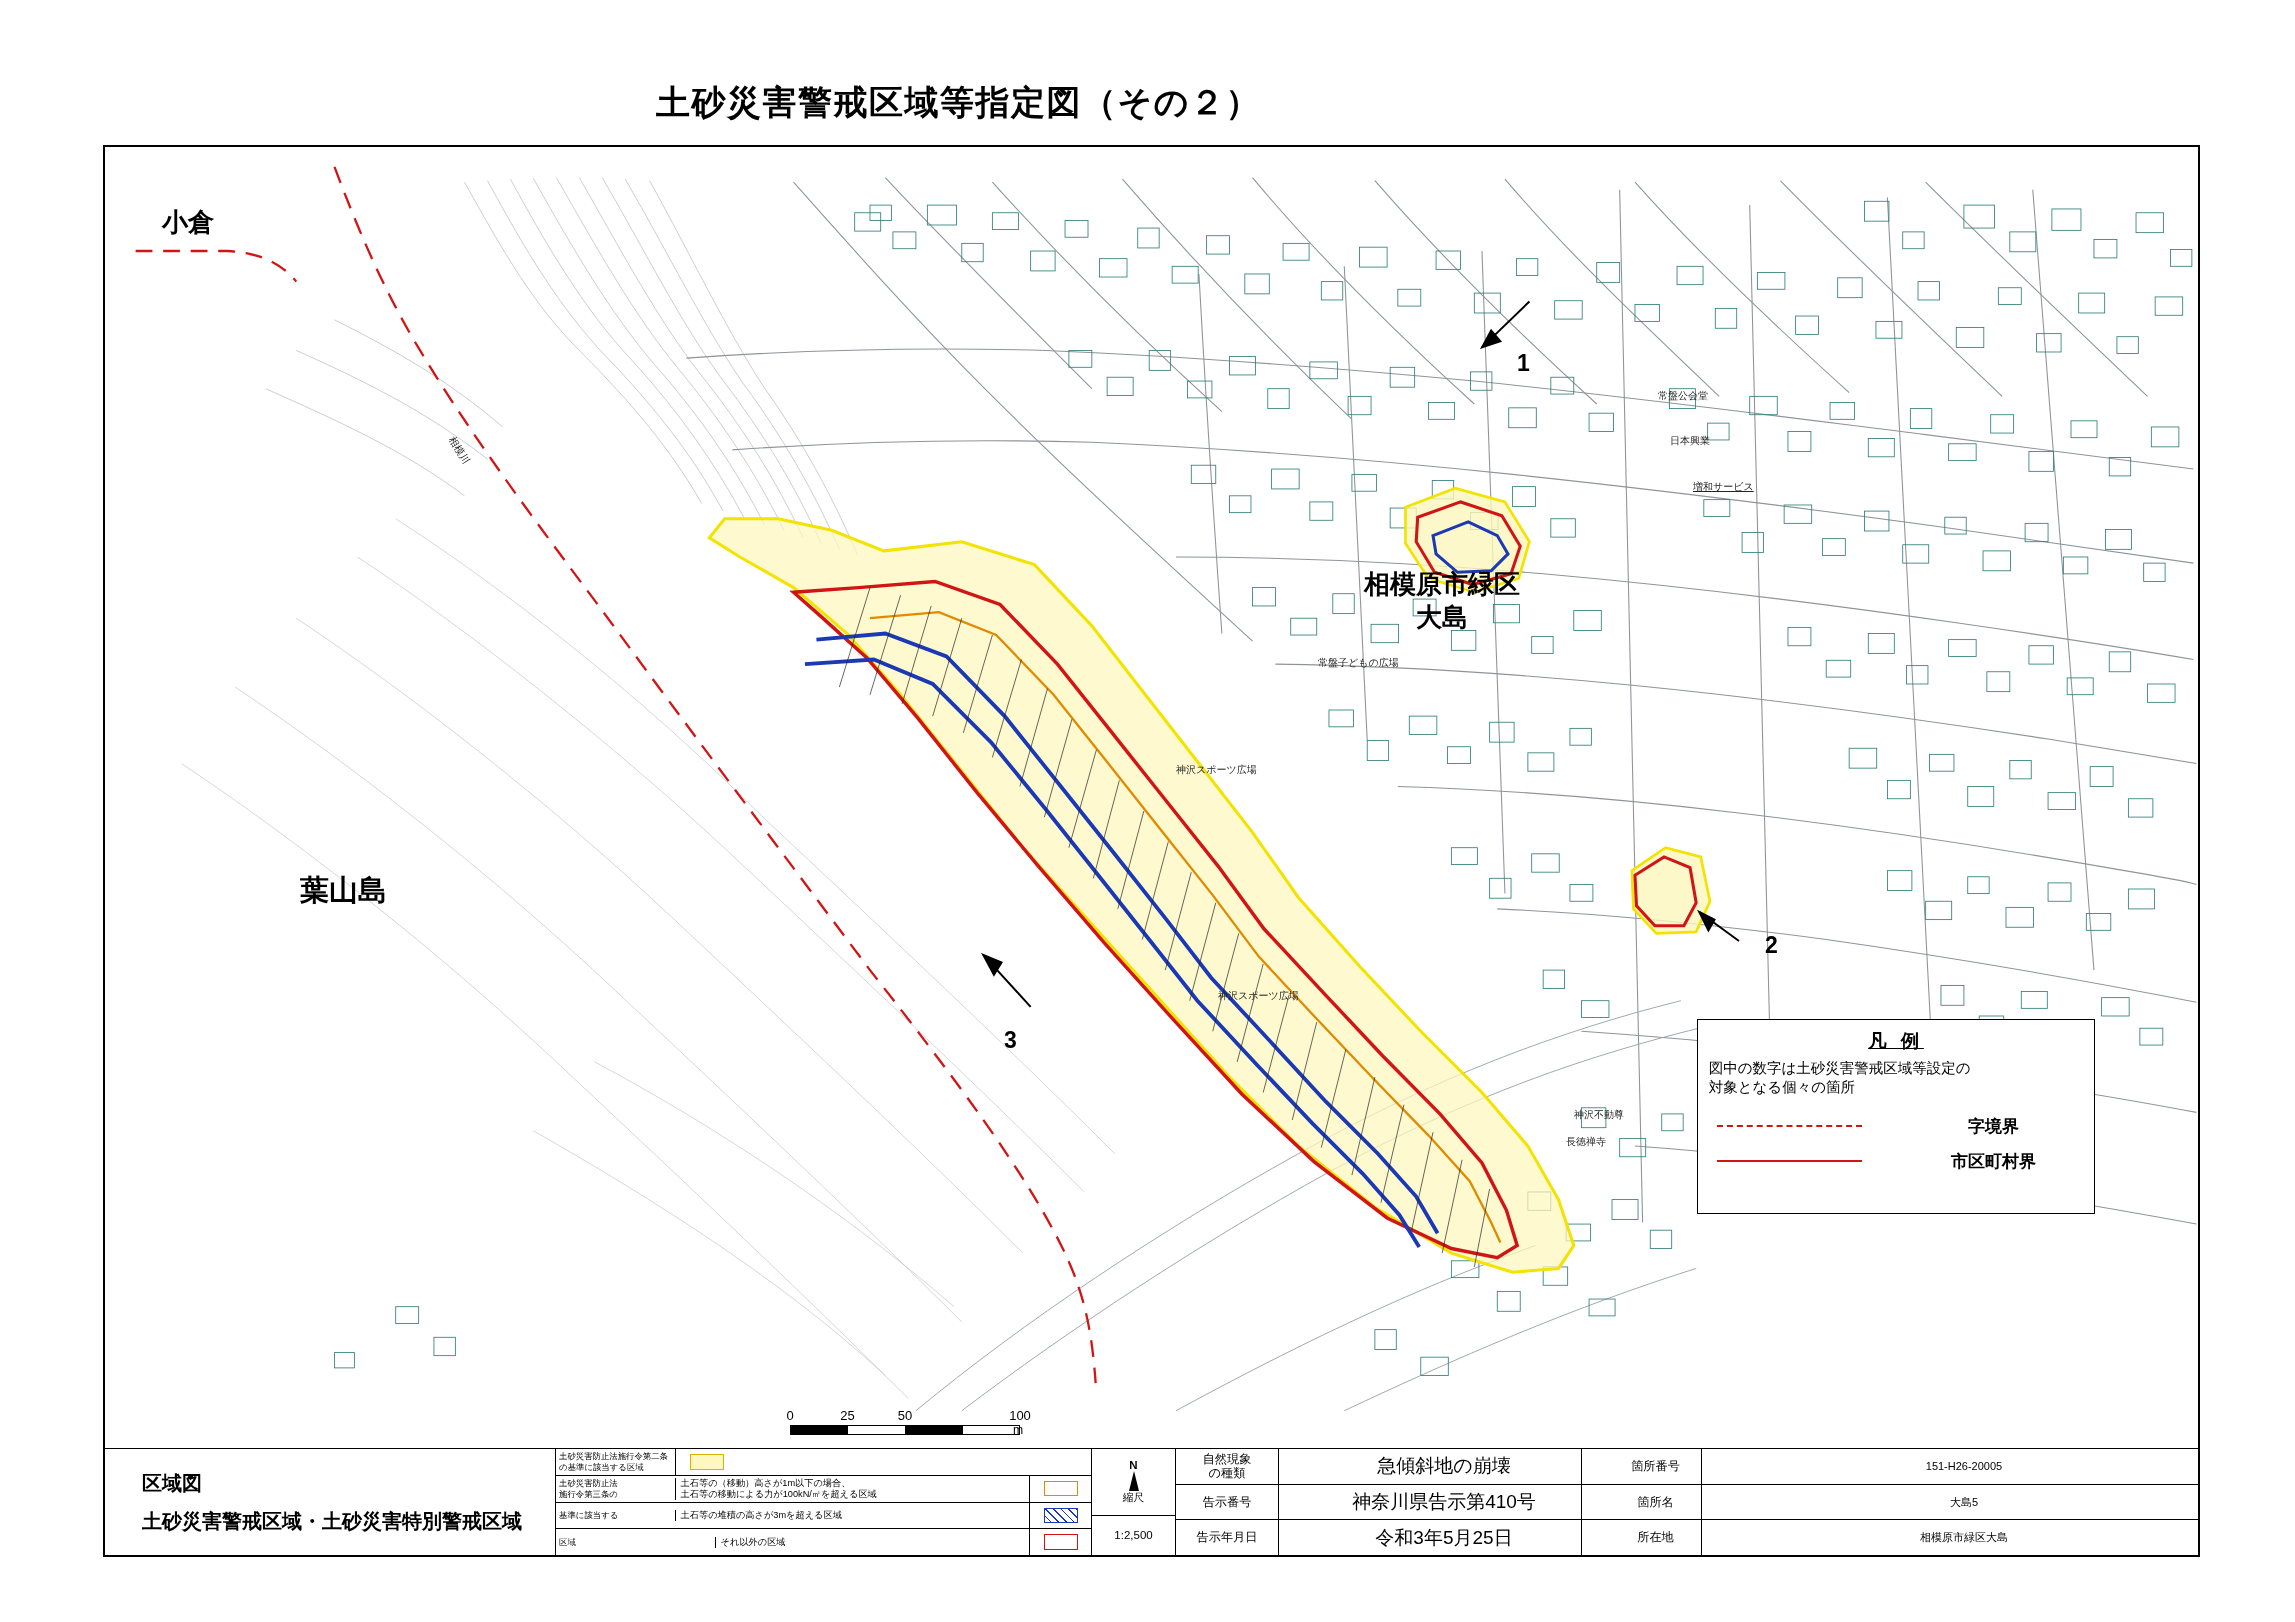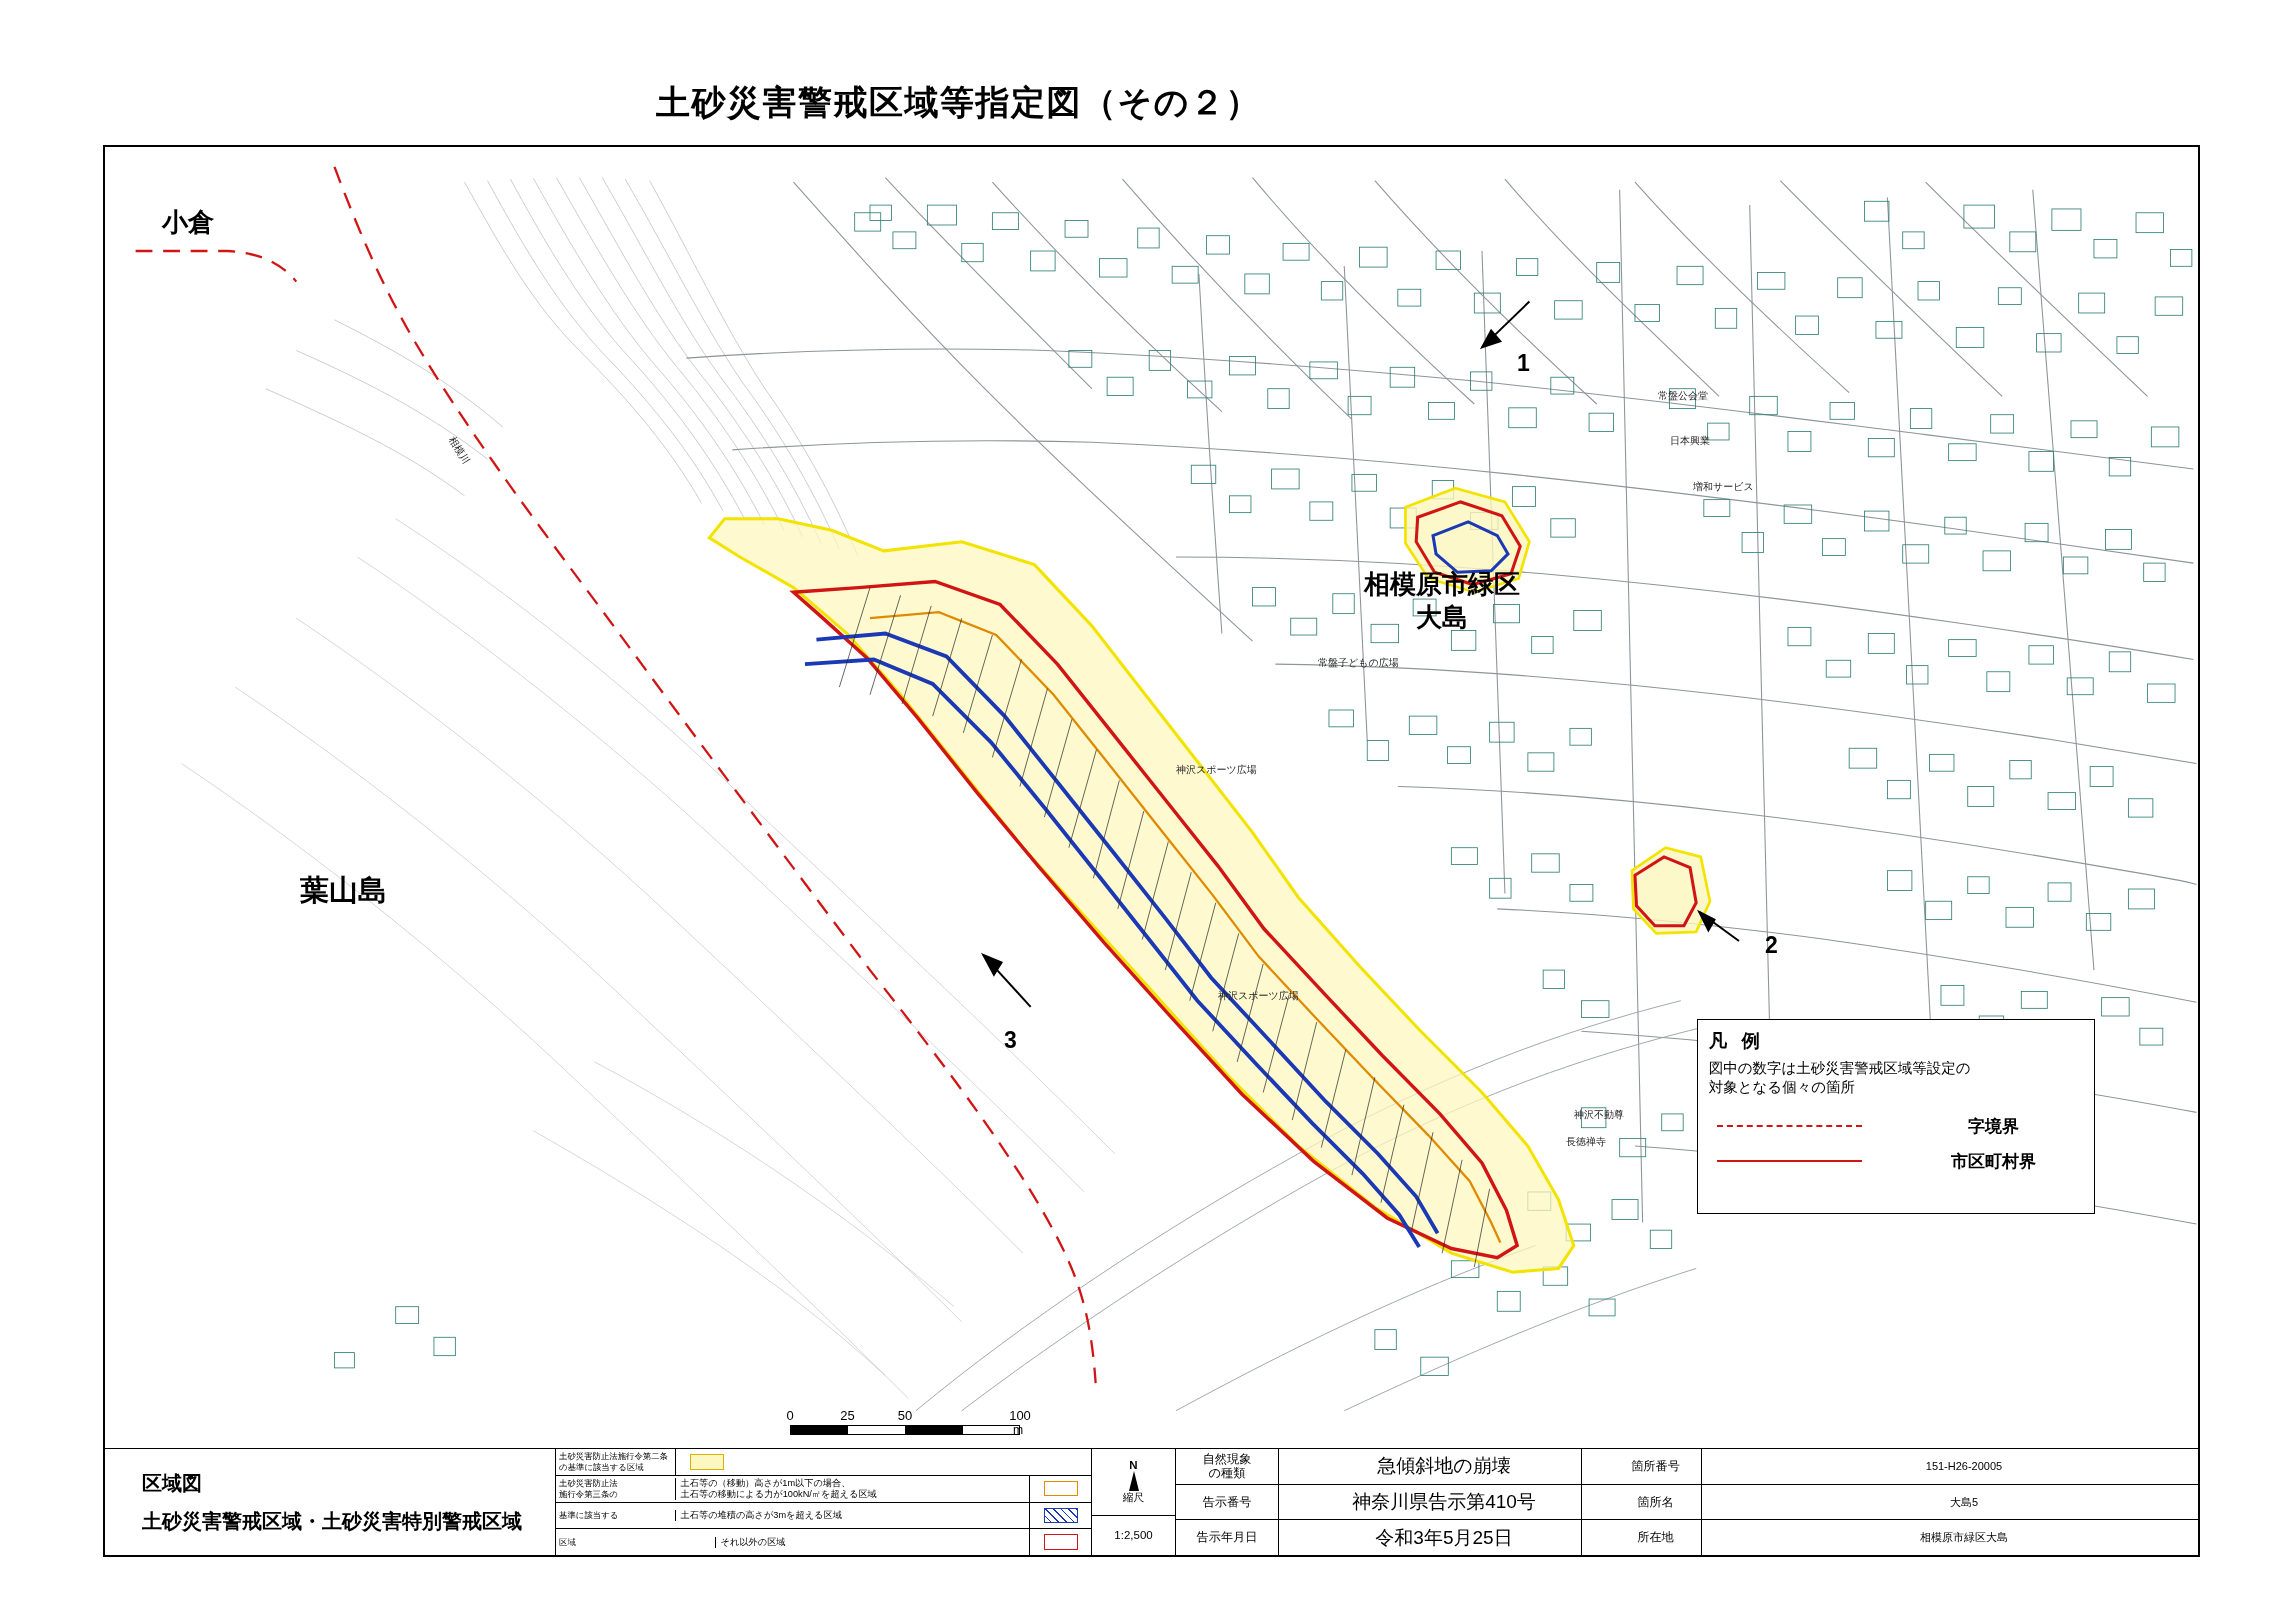--- a/index.html
+++ b/index.html
@@ -34,21 +34,21 @@
   #num-2{left:1660px;top:773px;}
   #num-3{left:899px;top:868px;}
 
   .tiny-label{position:absolute;font-size:10px;color:#222;white-space:nowrap;}
 
   
   #legend-box{
     position:absolute;left:1592px;top:872px;width:398px;height:195px;
     border:1.5px solid #000;background:#fff;box-sizing:border-box;padding:7.7px 10.7px;
   }
-  #legend-title{font-size:18.4px;font-weight:700;letter-spacing:4.6px;margin-bottom:6.1px;}
+  #legend-title{text-align:center;font-size:18.4px;font-weight:700;letter-spacing:4.6px;margin-bottom:6.1px;text-decoration:underline;}
   #legend-note{font-size:14.5px;line-height:1.35;margin-bottom:10.7px;}
   .legend-row{display:flex;align-items:center;height:35px;gap:34px;}
   .legend-sym{width:161px;display:flex;align-items:center;justify-content:center;}
   .legend-txt{flex:1;text-align:center;font-size:17px;font-weight:700;}
   .dash-line{width:145px;height:0;border-top:2.3px dashed #d11414;}
   .solid-line{width:145px;height:0;border-top:2.3px solid #d11414;}
 
   
   #scalebar{position:absolute;left:685px;top:1261px;width:230px;}
   #scalebar .ticks{position:relative;height:17px;font-size:13px;}
@@ -446,21 +446,21 @@
       <div>大島</div>
     </div>
 
     <div class="num-label" id="num-1">1</div>
     <div class="num-label" id="num-2">2</div>
     <div class="num-label" id="num-3">3</div>
 
     <div class="tiny-label" style="left:352px;top:275px;transform:rotate(58deg);transform-origin:left top;">相模川</div>
     <div class="tiny-label" style="left:1553px;top:230px;">常盤公会堂</div>
     <div class="tiny-label" style="left:1565px;top:275px;">日本興業</div>
-    <div class="tiny-label" style="left:1588px;top:321px;">増和サービス</div>
+    <div class="tiny-label" style="left:1588px;top:321px;text-decoration:underline;">増和サービス</div>
     <div class="tiny-label" style="left:1213px;top:497px;">常盤子どもの広場</div>
     <div class="tiny-label" style="left:1071px;top:604px;">神沢スポーツ広場</div>
     <div class="tiny-label" style="left:1113px;top:830px;">神沢スポーツ広場</div>
     <div class="tiny-label" style="left:1469px;top:949px;">神沢不動尊</div>
     <div class="tiny-label" style="left:1461px;top:976px;">長徳禅寺</div>
   </div>
 
   <div id="legend-box">
     <div id="legend-title">凡 例</div>
     <div id="legend-note">

